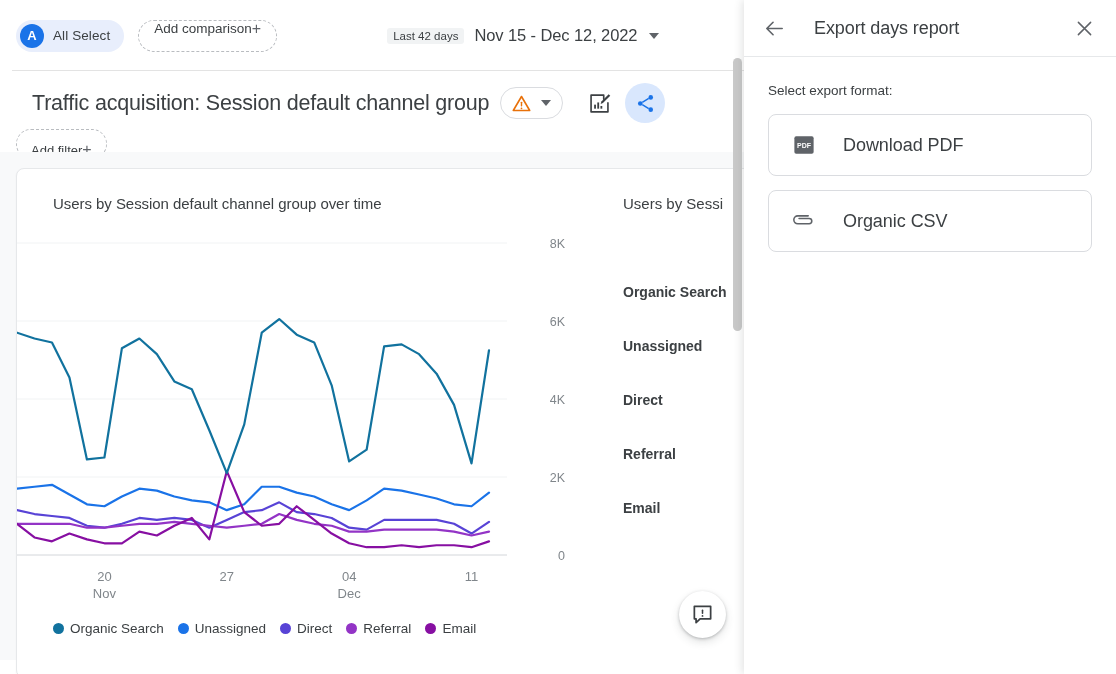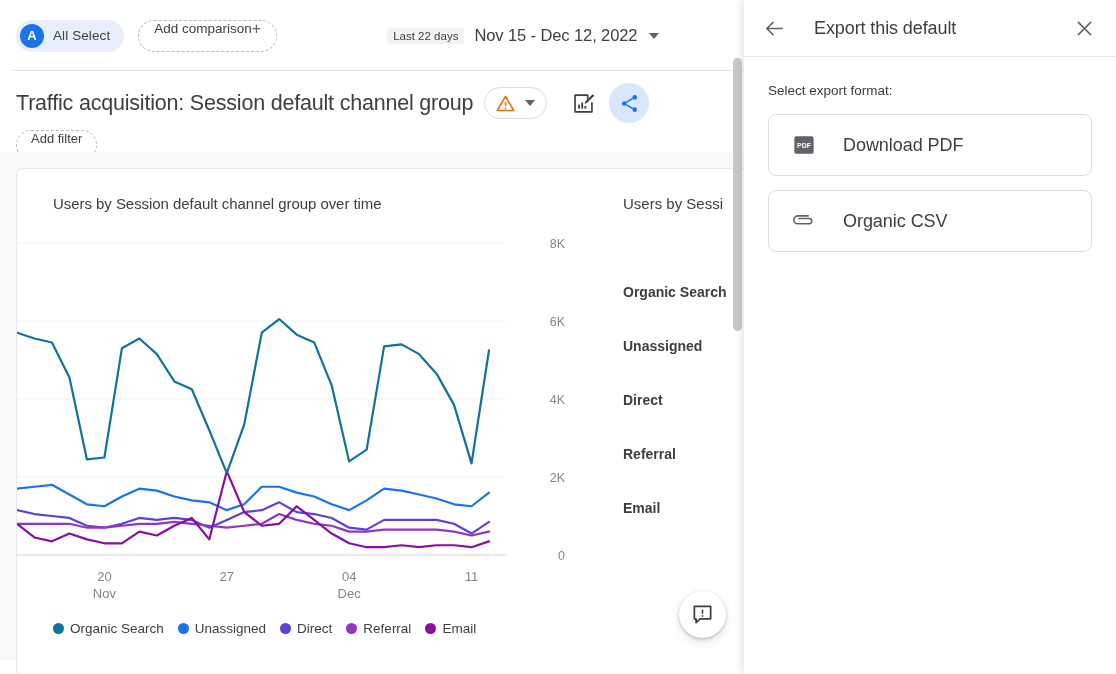--- a/index.html
+++ b/index.html
@@ -115,21 +115,21 @@
     border-right: 5px solid transparent;
     border-top: 6px solid #5f6368;
     margin-left: 2px;
     cursor: pointer;
   }
 
   
   .title-row {
     display: flex;
     align-items: center;
-    padding: 16px 16px 0 16px;
+    padding: 16px 16px 0 32px;
     height: 48px;
   }
   .page-title {
     font-size: 21.5px;
     color: #3c4043;
     font-weight: 400;
     letter-spacing: -.2px;
     white-space: nowrap;
   }
   .warn-chip {
@@ -173,30 +173,29 @@
     width: 40px; height: 40px;
   }
 
   
   .filter-row {
     padding: 10px 16px 0 16px;
   }
   .add-filter {
     display: inline-flex;
     align-items: flex-end;
-    gap: 8px;
+    gap: 0;
     height: 30px;
     padding: 0 14px;
     border: 1px dashed #b9bcc0;
     border-radius: 15px;
     font-size: 13px;
     color: #3c4043;
     background: transparent;
     cursor: pointer;
-    flex-direction: column;
   }
 
   
   .content {
     position: absolute;
     left: 0; top: 152px;
     width: 746px; bottom: 14px;
     background: #f8f9fa;
     padding: 16px 0 0 16px;
   }
@@ -378,21 +377,21 @@
     <div class="top-bar">
       <div class="audience-chip">
         <span class="avatar">A</span>
         <span class="audience-label">All Select</span>
       </div>
       <button class="add-comparison">
         <span>Add comparison</span>
         <span class="plus-glyph">+</span>
       </button>
       <div class="date-block">
-        <span class="date-pill">Last 22 days</span>
+        <span class="date-pill">Last 42 days</span>
         <span class="date-range">Nov 15 - Dec 12, 2022</span>
         <span class="caret-down"></span>
       </div>
     </div>
 
     <div class="title-row">
       <span class="page-title">Traffic acquisition: Session default channel group</span>
 
       <div class="warn-chip">
         <svg class="warn-icon" width="19" height="17" viewBox="0 0 20 18">
@@ -525,21 +524,21 @@
     </div>
   </div>
 
   <div class="export-panel">
     <div class="panel-header">
       <button class="icon-btn">
         <svg width="23" height="23" viewBox="0 0 24 24">
           <path d="M20 12 H4.5 M10.5 5.5 L4 12 l6.5 6.5" fill="none" stroke="#5f6368" stroke-width="1.7" stroke-linecap="round" stroke-linejoin="round"></path>
         </svg>
       </button>
-      <span class="panel-title">Export this default</span>
+      <span class="panel-title">Export days report</span>
       <button class="icon-btn panel-close">
         <svg width="21" height="21" viewBox="0 0 24 24">
           <path d="M5 5 L19 19 M19 5 L5 19" fill="none" stroke="#5f6368" stroke-width="1.7" stroke-linecap="round"></path>
         </svg>
       </button>
     </div>
 
     <div class="panel-body">
       <div class="panel-label">Select export format:</div>
 

